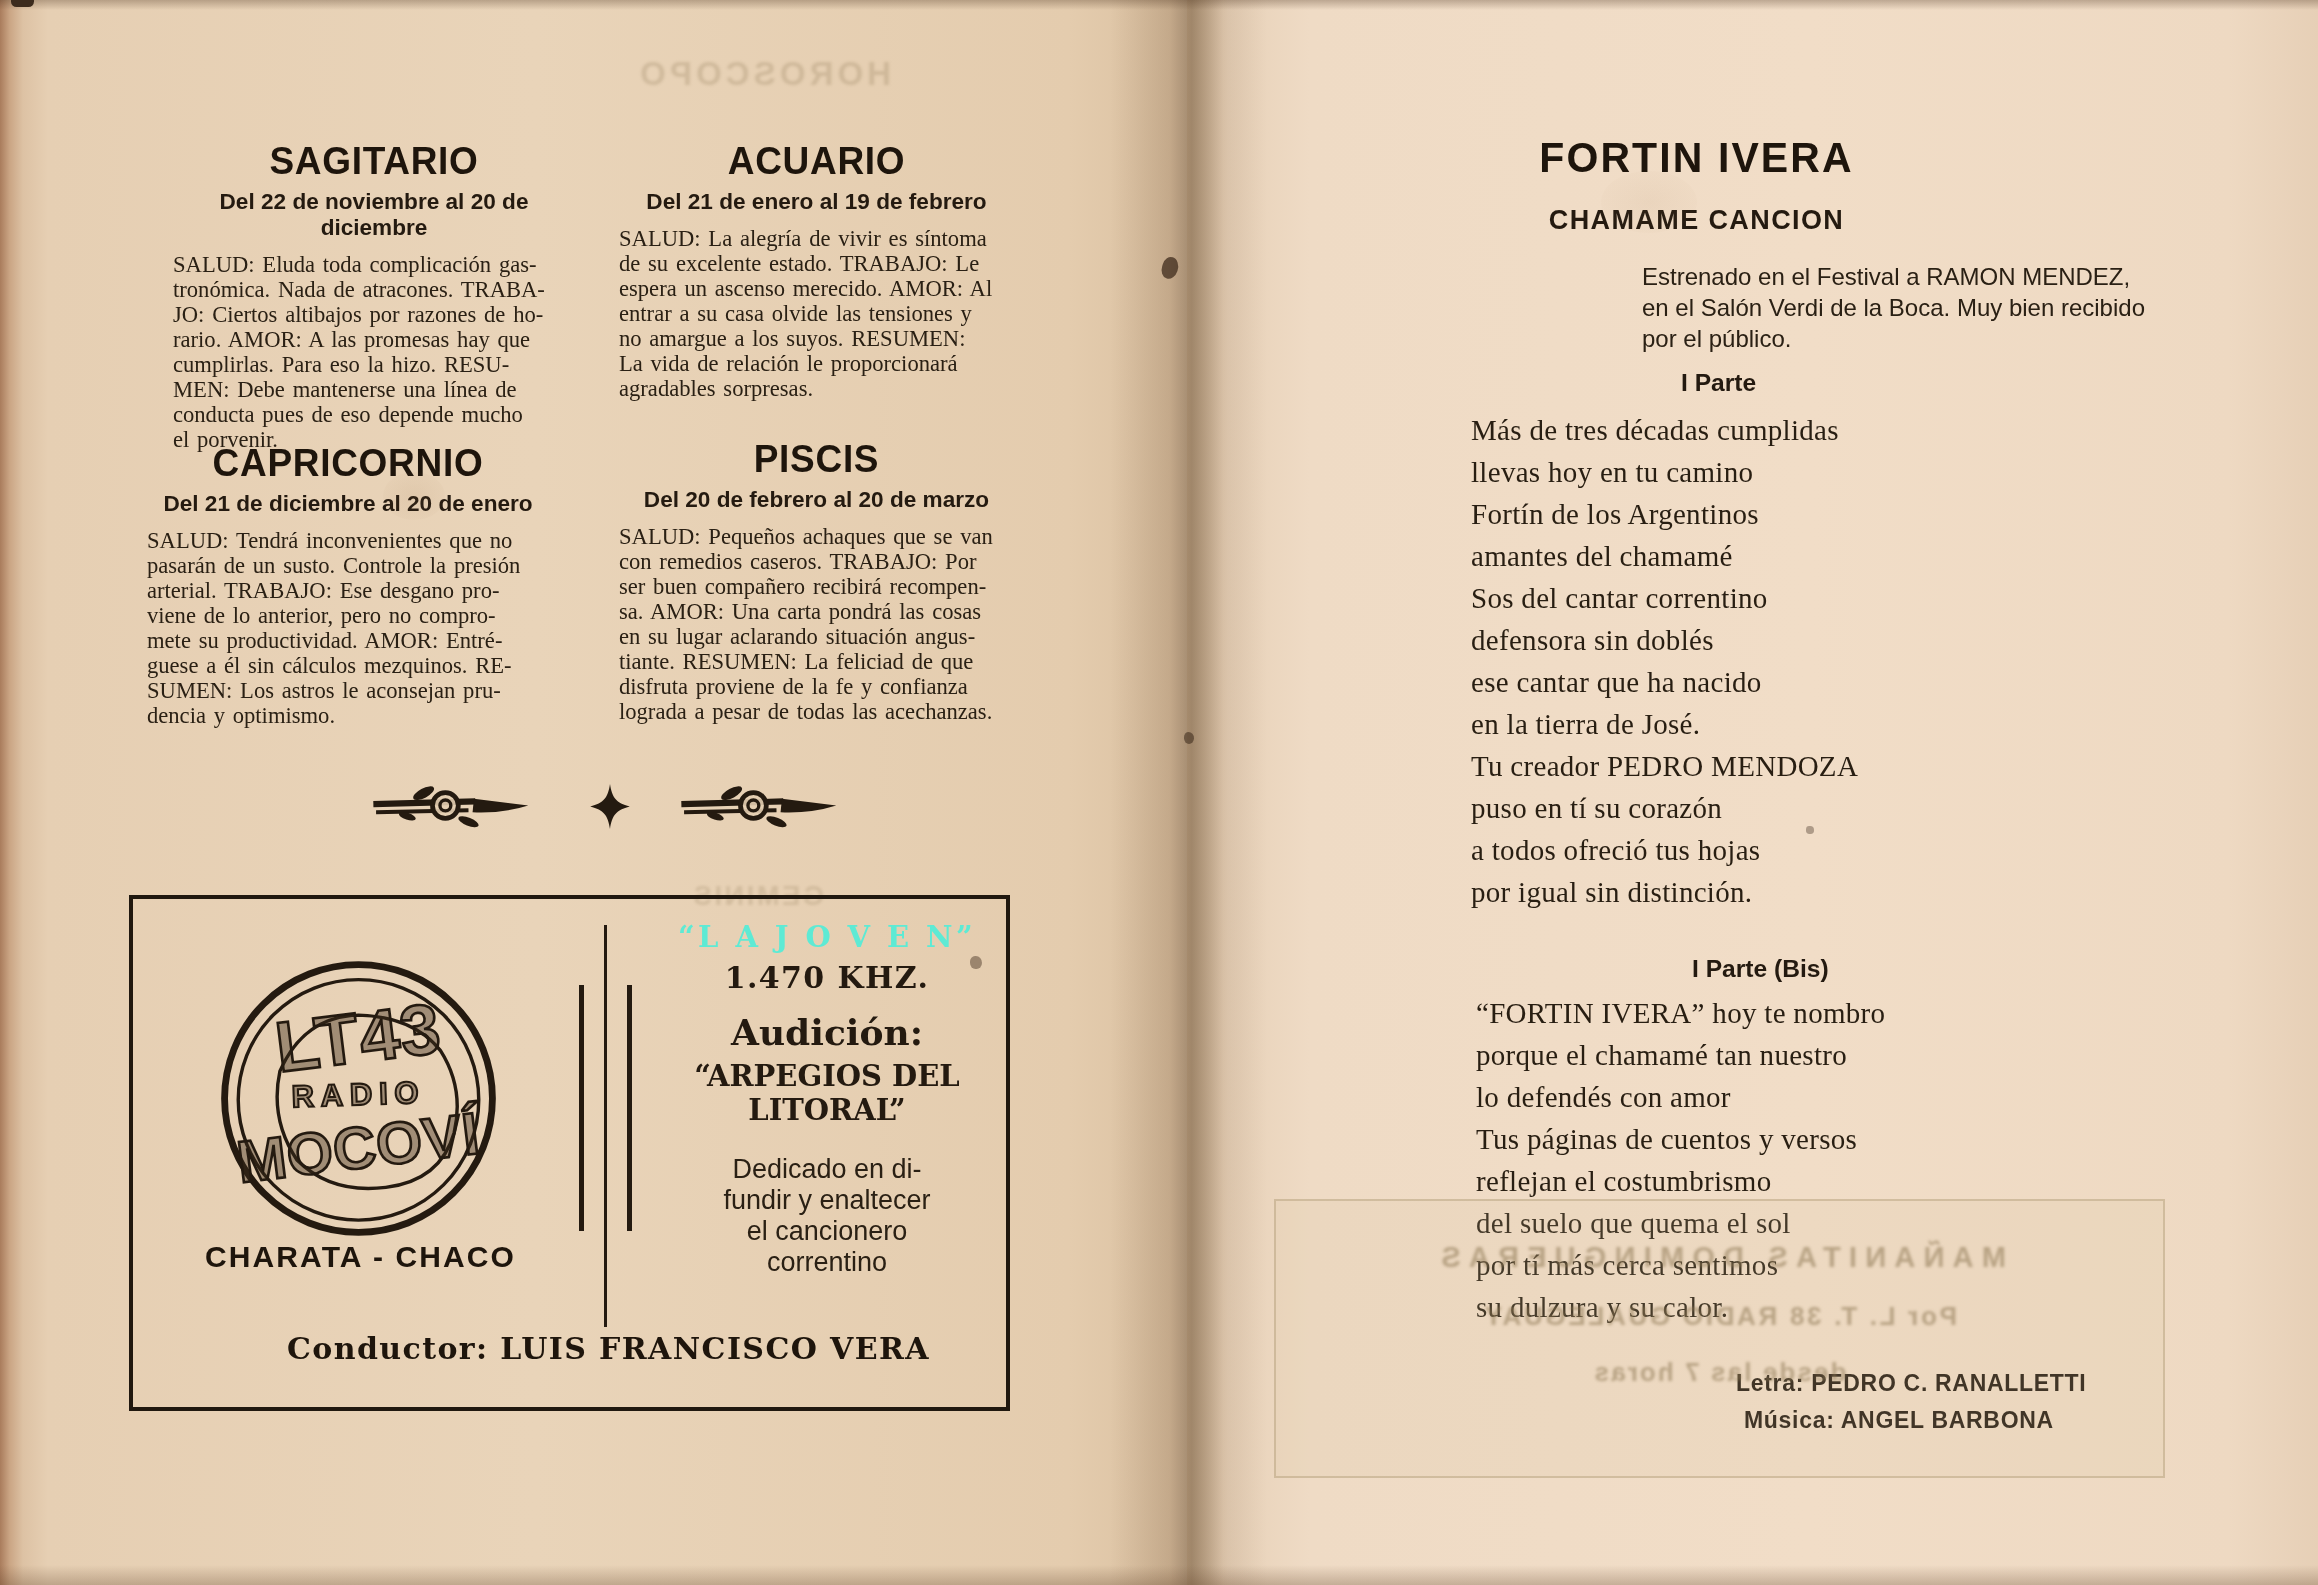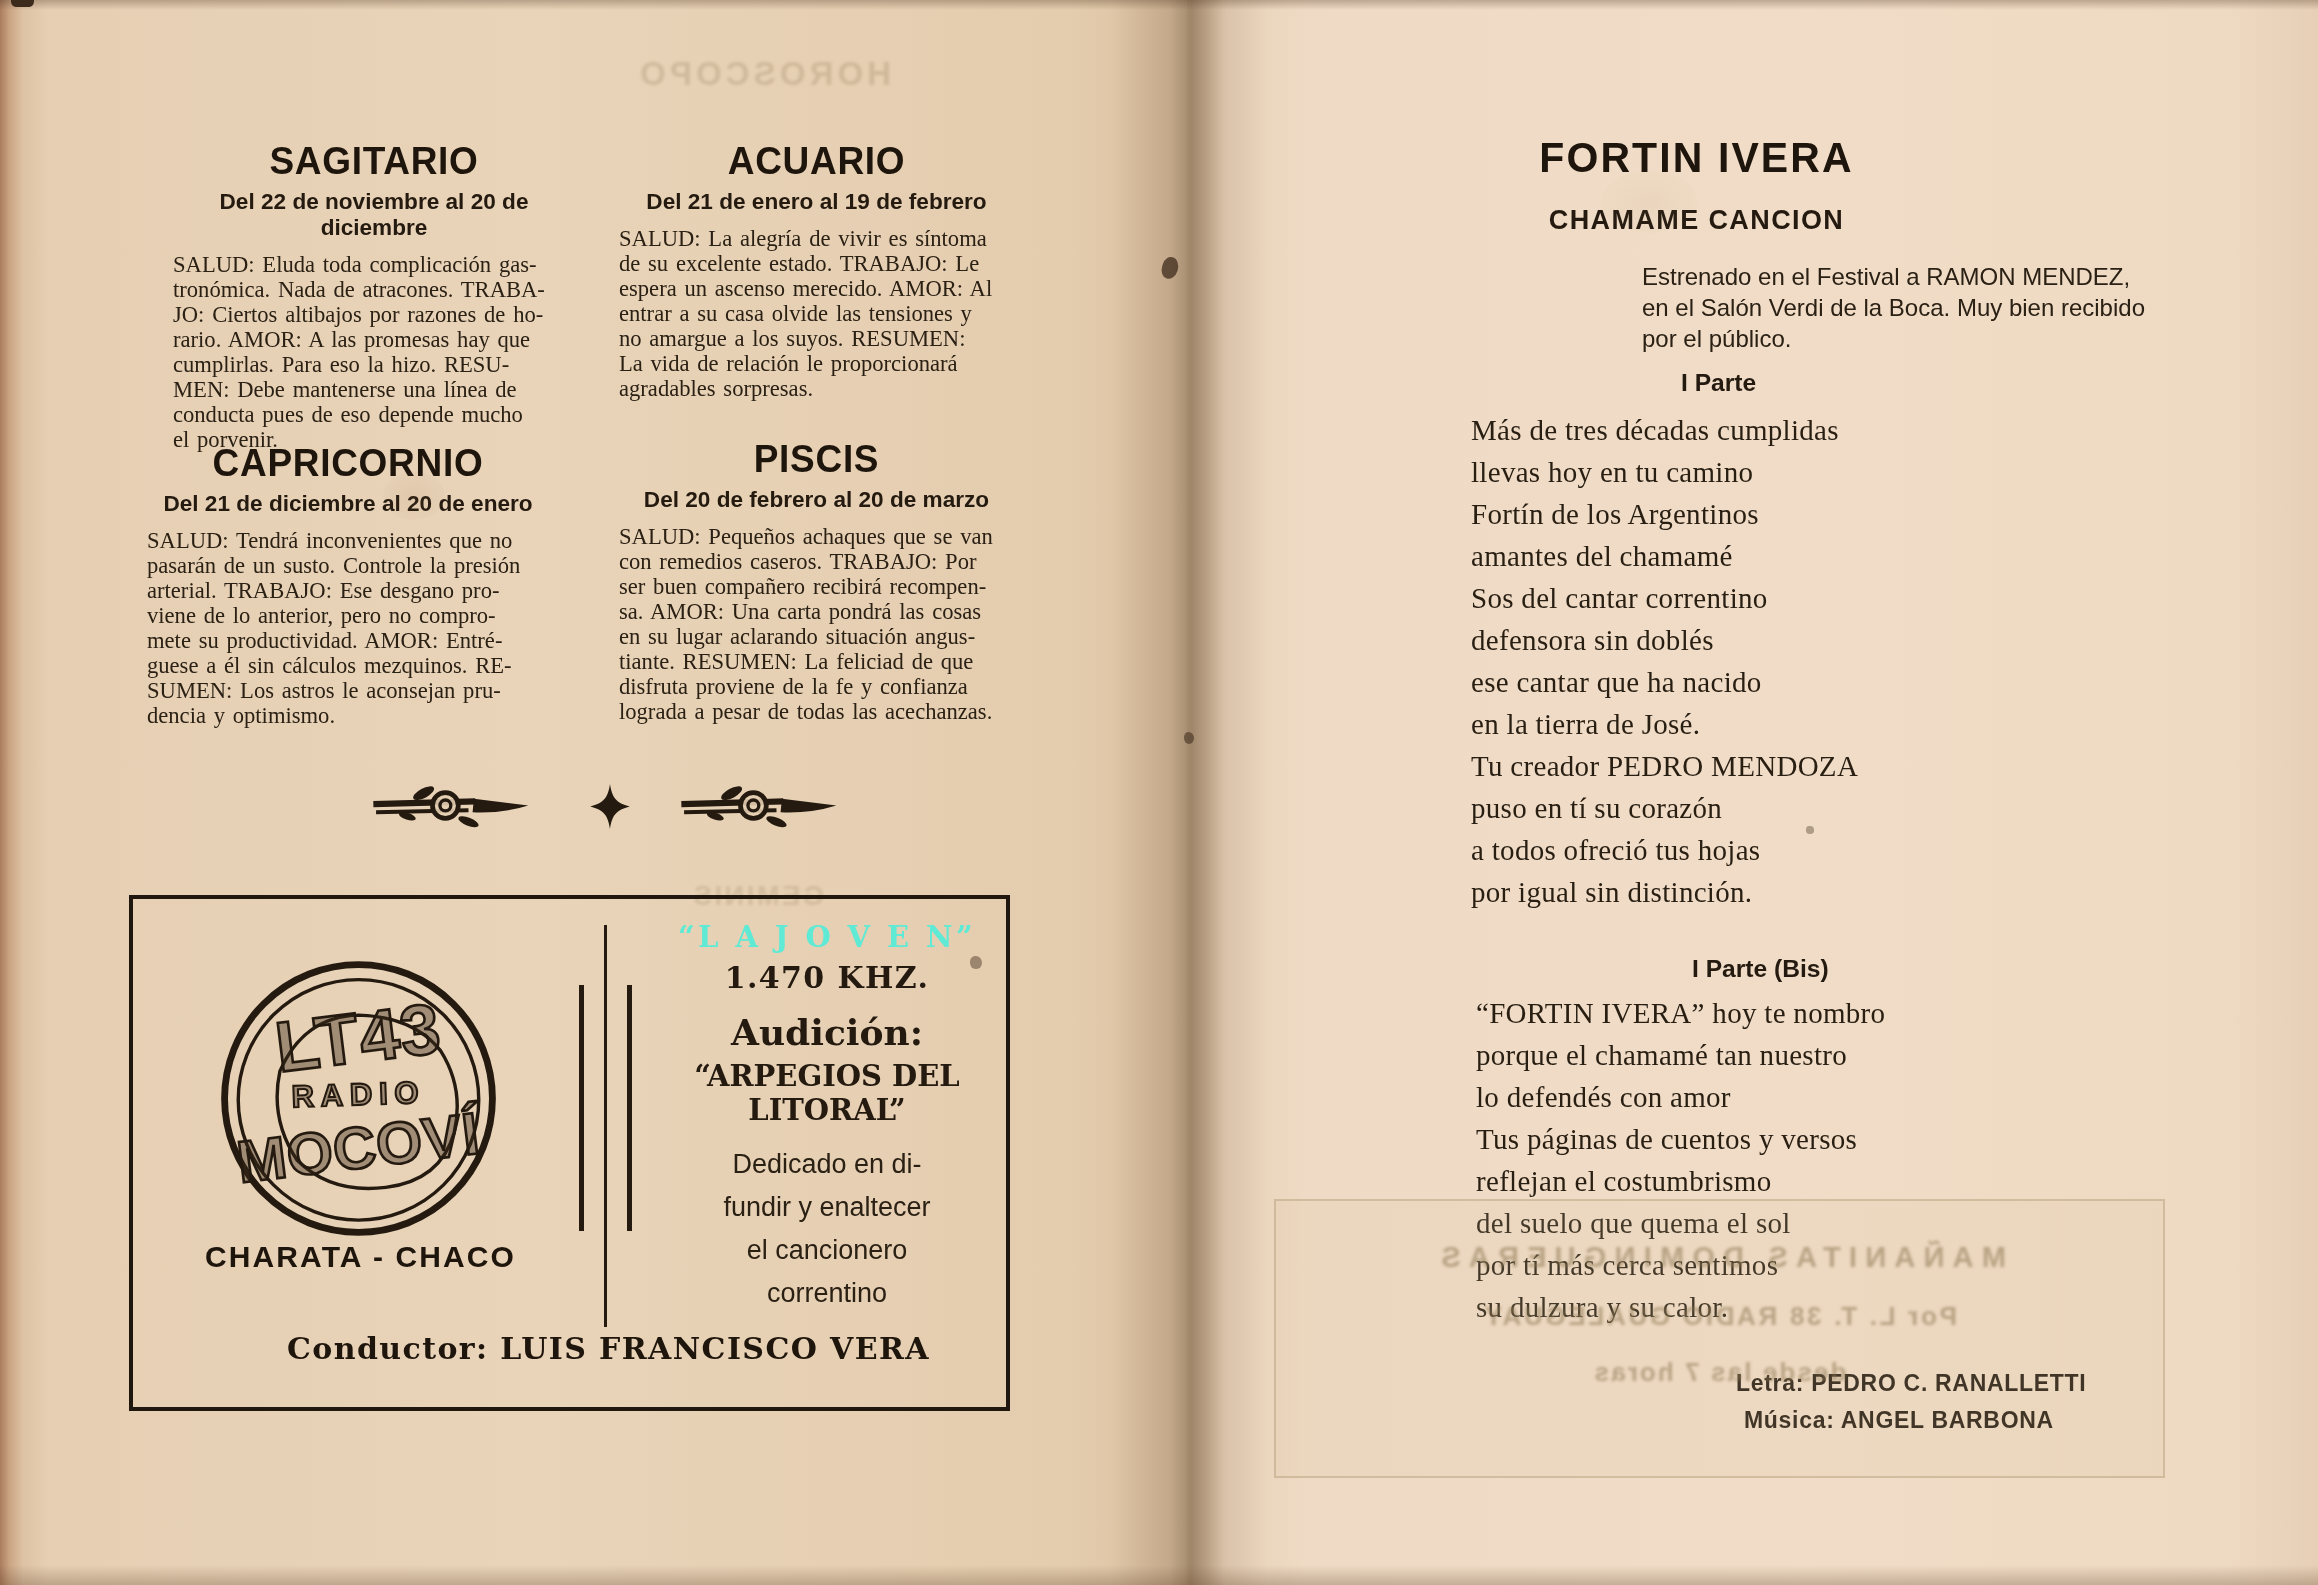--- a/index.html
+++ b/index.html
@@ -36,21 +36,21 @@
   .logo-radio{top:122px;font-size:31px;letter-spacing:6.8px;-webkit-text-stroke:2.1px #241a10;transform:rotate(-2deg);}
   .logo-mocovi{top:159px;font-size:59px;transform:rotate(-7deg);letter-spacing:0.7px;}
   .ad-location{left:41px;top:341px;width:373px;text-align:center;
     font-family:"Liberation Sans",sans-serif;font-weight:700;font-size:30px;letter-spacing:2.1px;color:#1e150c;}
   .vline{background:#241a10;}
   .ad-right{left:530px;top:20.5px;width:328px;text-align:center;}
   .ad-station{font-family:"DejaVu Serif",serif;font-weight:700;font-size:29px;letter-spacing:3.4px;color:#5eead4;}
   .ad-freq{font-family:"DejaVu Serif",serif;font-weight:700;font-size:30px;margin-top:6.8px;letter-spacing:1.4px;}
   .ad-show-label{font-family:"DejaVu Serif",serif;font-weight:700;font-size:36px;margin-top:16px;}
   .ad-show-name{font-family:"DejaVu Serif",serif;font-weight:700;font-size:29px;line-height:34px;margin-top:5.5px;white-space:pre-line;}
-  .ad-desc{font-family:"Liberation Sans",sans-serif;font-size:27px;line-height:43px;margin-top:16px;white-space:pre-line;color:#2a2014;}
+  .ad-desc{font-family:"Liberation Sans",sans-serif;font-size:27px;line-height:31px;margin-top:27px;white-space:pre-line;color:#2a2014;}
   .ad-schedule{left:0px;top:410px;width:951px;text-align:center;
     font-family:"DejaVu Serif",serif;font-weight:700;font-size:30px;color:#1e150c;letter-spacing:0.7px;}
   .ad-host{left:0px;top:432px;width:951px;text-align:center;
     font-family:"DejaVu Serif",serif;font-weight:700;font-size:30px;color:#1e150c;letter-spacing:1.4px;}
   
   .song-title{left:1457px;top:134px;width:479px;text-align:center;
     font-family:"Liberation Sans",sans-serif;font-weight:700;font-size:41px;letter-spacing:2.1px;
     transform:scaleY(1.05);color:#1e150c;}
   .song-subtitle{left:1457px;top:205px;width:479px;text-align:center;
     font-family:"Liberation Sans",sans-serif;font-weight:700;font-size:27px;letter-spacing:1.4px;color:#241a10;}

